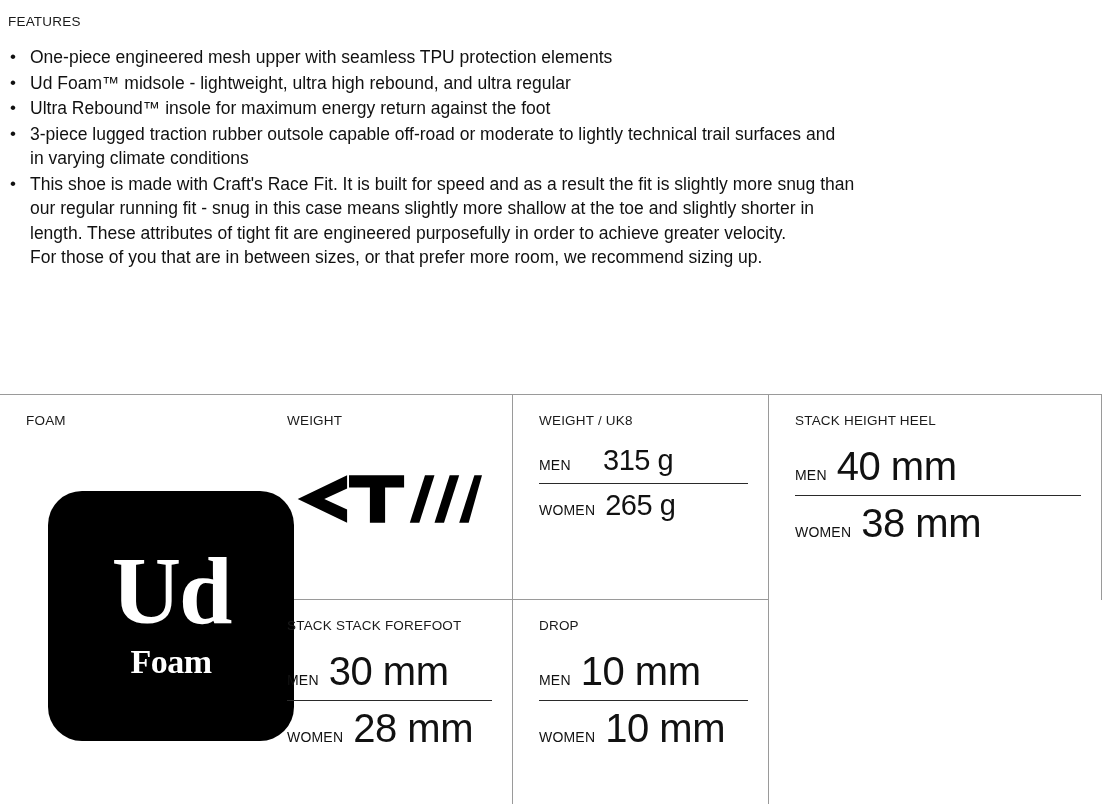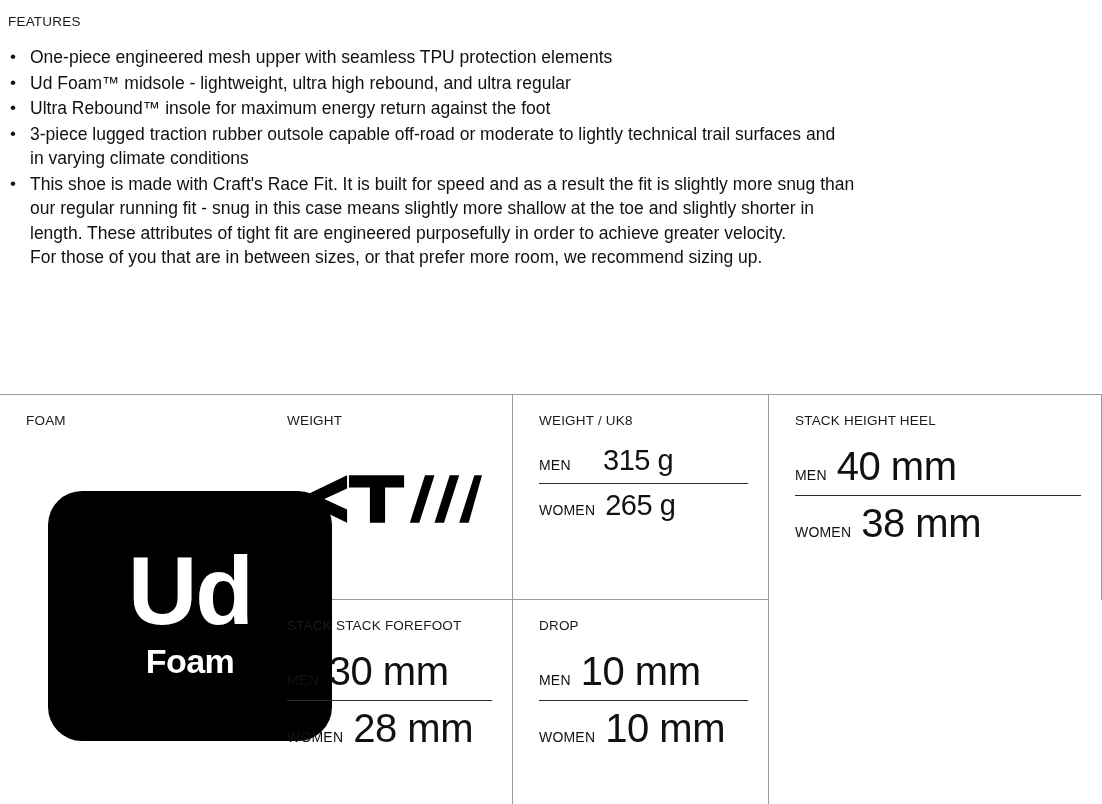--- a/index.html
+++ b/index.html
@@ -134,29 +134,30 @@
 
   
   .w-key-men { min-width: 54px; }
   .w-key-women { min-width: 54px; }
 
   
   .foam-badge {
     position: absolute;
     left: 48px;
     top: 96px;
-    width: 284px;
+    width: 246px;
     height: 250px;
     background: #000000;
     border-radius: 34px;
     color: #ffffff;
     display: flex;
     flex-direction: column;
     align-items: center;
     justify-content: center;
+    font-family: Liberation Serif, serif;
   }
   .foam-ud {
     font-size: 96px;
     font-weight: 700;
     line-height: 0.95;
     letter-spacing: -2px;
     margin-top: -6px;
   }
   .foam-word {
     font-size: 34px;

